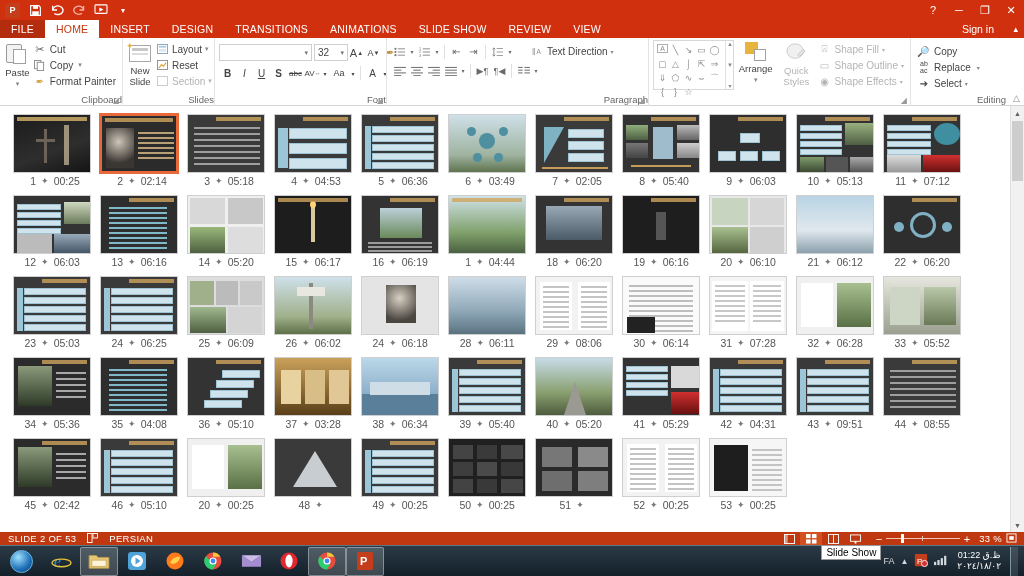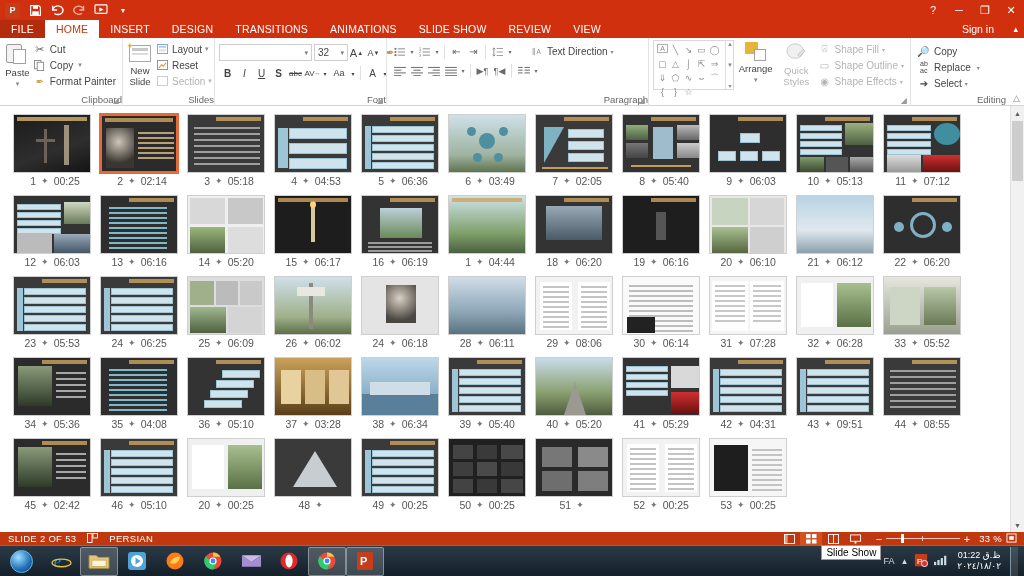--- a/index.html
+++ b/index.html
@@ -888,21 +888,21 @@
           <span class="box" style="left:10px;top:11px;width:62px;height:7px;"></span>
           <span class="box" style="left:10px;top:20px;width:62px;height:7px;"></span>
           <span class="box" style="left:10px;top:29px;width:62px;height:7px;"></span>
           <span class="box" style="left:10px;top:38px;width:62px;height:7px;"></span>
           <span class="box" style="left:10px;top:47px;width:62px;height:7px;"></span>
       <span style="position:absolute;left:3px;top:11px;width:6px;height:43px;background:#9cc6d8;"></span>
         </div>
         <div class="meta">
           <span class="num">23</span>
           <span class="st">✦</span>
-          <span class="tm">05:53</span>
+          <span class="tm">05:03</span>
         </div>
       </div>
       <div class="cell">
         <div class="thumb">
           <span style="position:absolute;inset:0;background:#3a3a3a;"></span>
       <span class="t-title r" style="background:#d0a45c;"></span>
           <span class="box" style="left:10px;top:11px;width:62px;height:7px;"></span>
           <span class="box" style="left:10px;top:20px;width:62px;height:7px;"></span>
           <span class="box" style="left:10px;top:29px;width:62px;height:7px;"></span>
           <span class="box" style="left:10px;top:38px;width:62px;height:7px;"></span>

